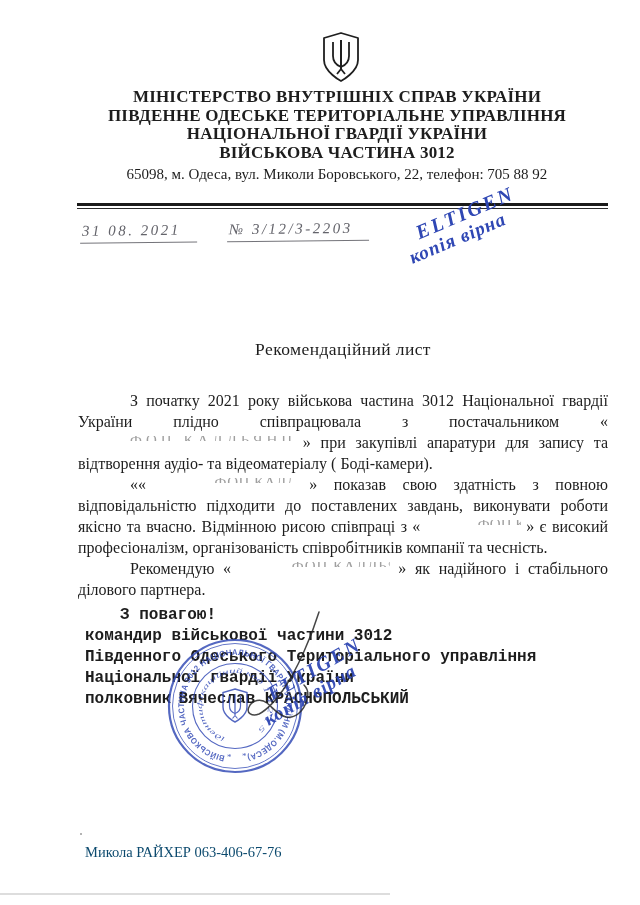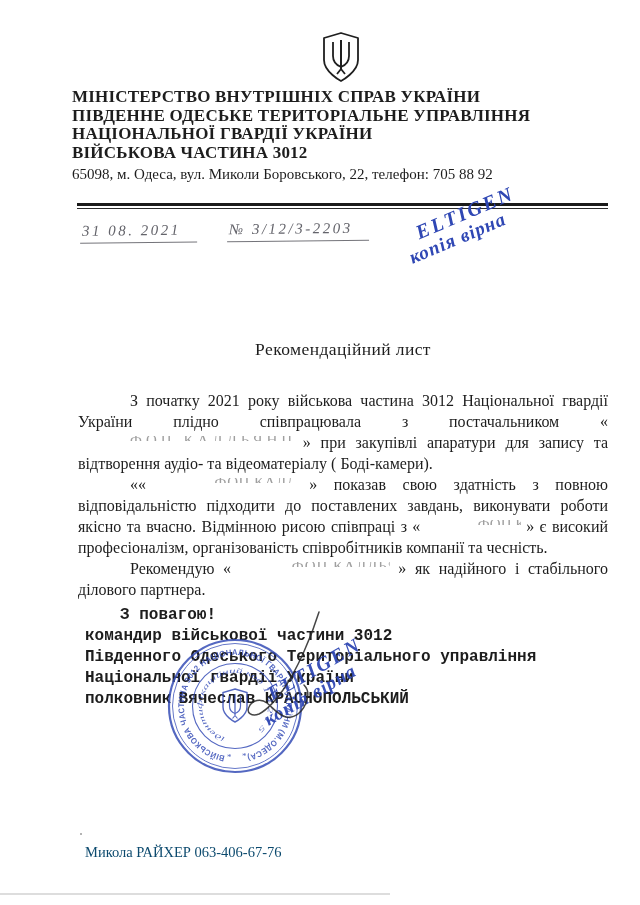--- a/index.html
+++ b/index.html
@@ -1,21 +1,21 @@
 <!DOCTYPE html>
 <html><head>
 <meta charset="utf-8">
 <style>
   html,body{margin:0;padding:0;background:#9a9a9a;}
   .page{position:relative;width:640px;height:905px;margin:0 auto;background:#ffffff;overflow:hidden;
         font-family:"Liberation Serif","DejaVu Serif",serif;color:#1d1d1d;}
 
   
   .emblem{position:absolute;left:320px;top:31px;width:42px;height:52px;}
-  .header{position:absolute;left:72px;top:88px;width:530px;text-align:left;}
+  .header{position:absolute;left:72px;top:88px;width:530px;text-align:center;}
   .hline{font-weight:bold;font-size:17px;line-height:18.5px;letter-spacing:.2px;white-space:nowrap;}
   .address{font-size:15px;line-height:17px;margin-top:4px;white-space:nowrap;}
   .rule{position:absolute;left:77px;top:203px;width:531px;height:2px;
         border-top:3.2px solid #1b1b1b;border-bottom:1.8px solid #2a2a2a;}
 
   
   .dateline{position:absolute;left:80px;top:221px;width:340px;
             font-style:italic;color:#64646b;font-size:15px;letter-spacing:2.5px;
             transform:rotate(-.6deg);white-space:nowrap;}
   .hw{display:inline-block;border-bottom:1.3px solid #74747a;padding:0 16px 3px 2px;}

